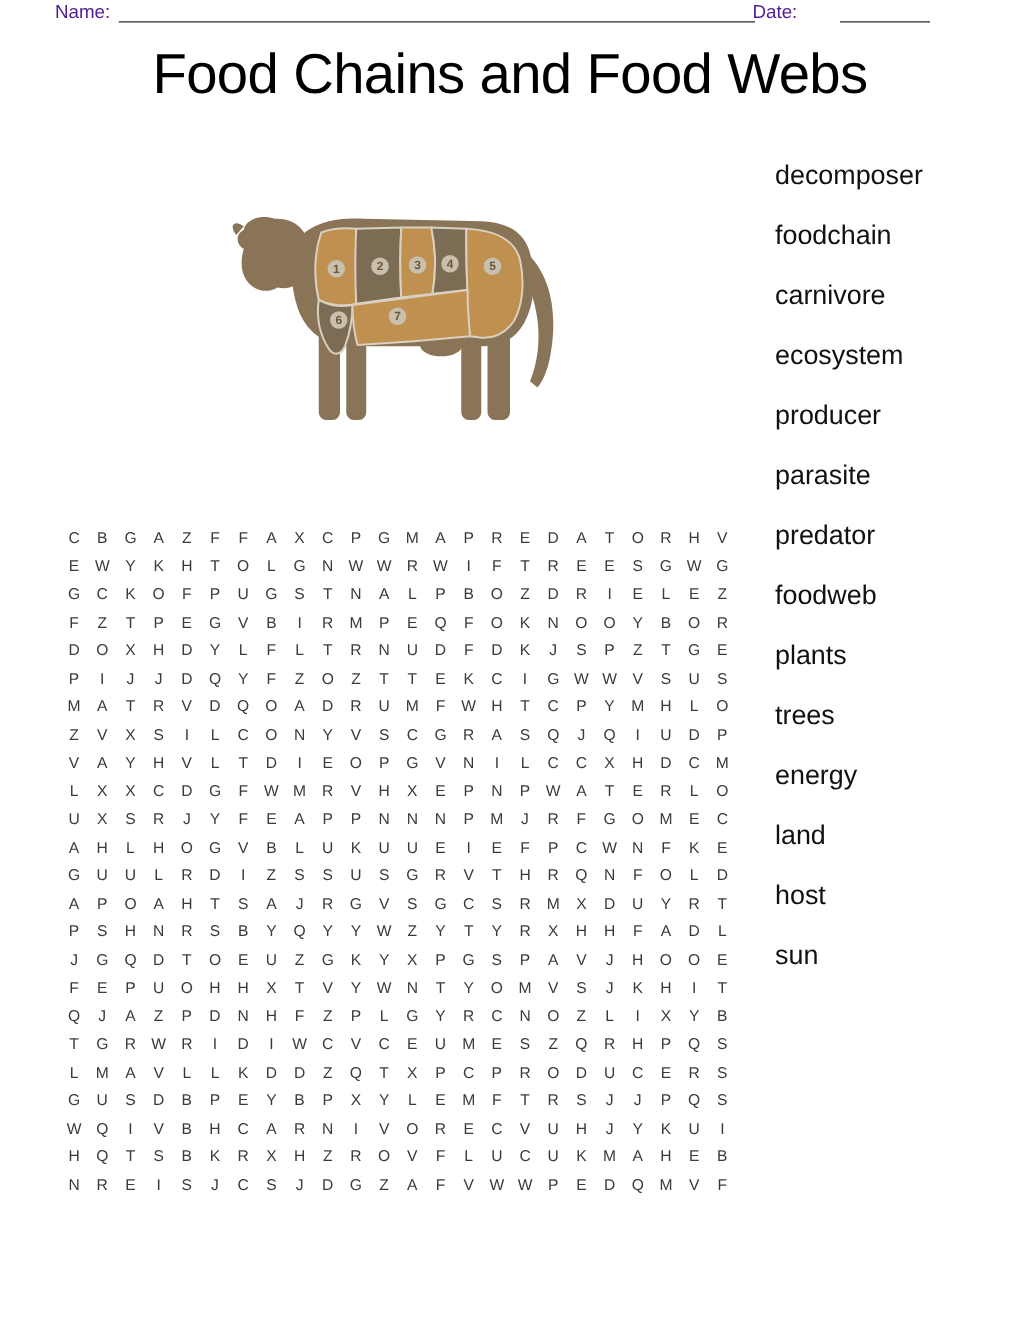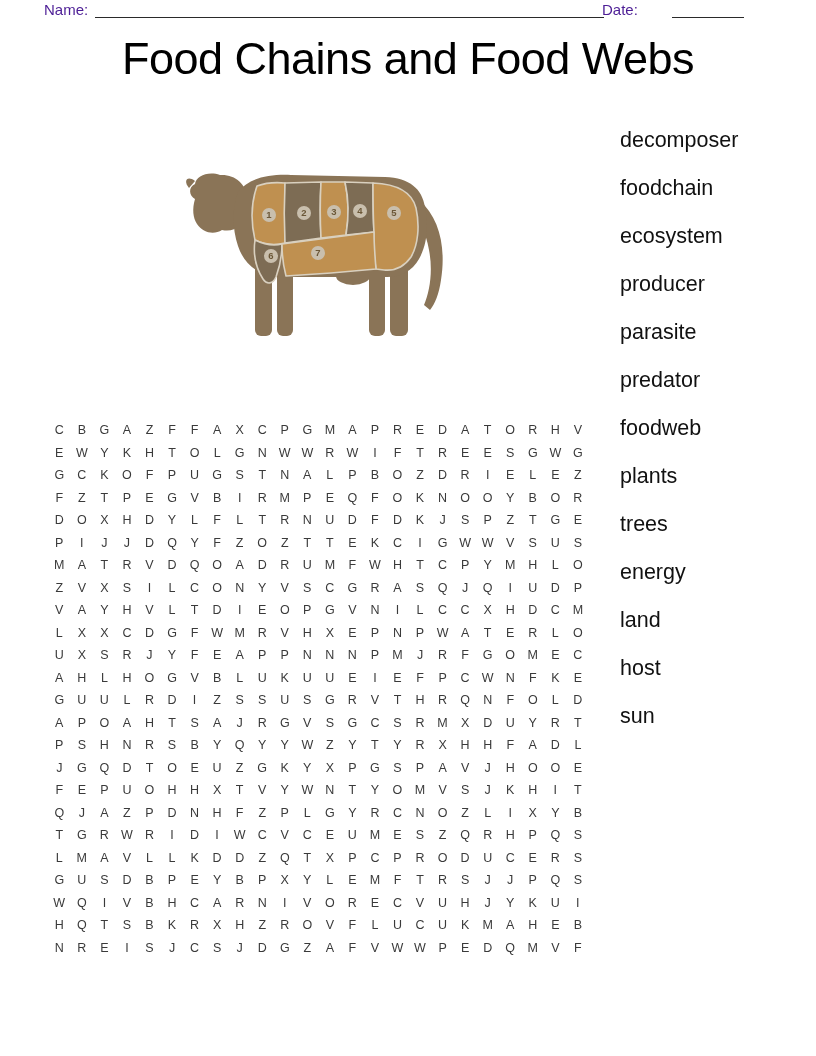--- a/index.html
+++ b/index.html
@@ -668,20 +668,21 @@
       <span class="cell">D</span>
       <span class="cell">Q</span>
       <span class="cell">M</span>
       <span class="cell">V</span>
       <span class="cell">F</span>
     </div>
 
   <ul id="word-list">
       <li>decomposer</li>
       <li>foodchain</li>
+      <li>carnivore</li>
       <li>ecosystem</li>
       <li>producer</li>
       <li>parasite</li>
       <li>predator</li>
       <li>foodweb</li>
       <li>plants</li>
       <li>trees</li>
       <li>energy</li>
       <li>land</li>
       <li>host</li>

